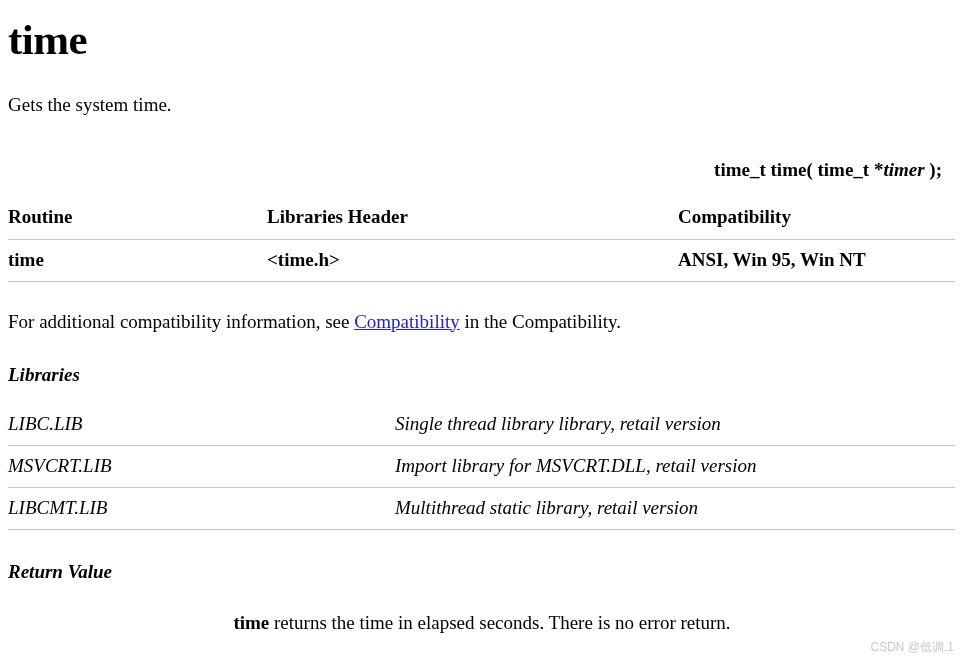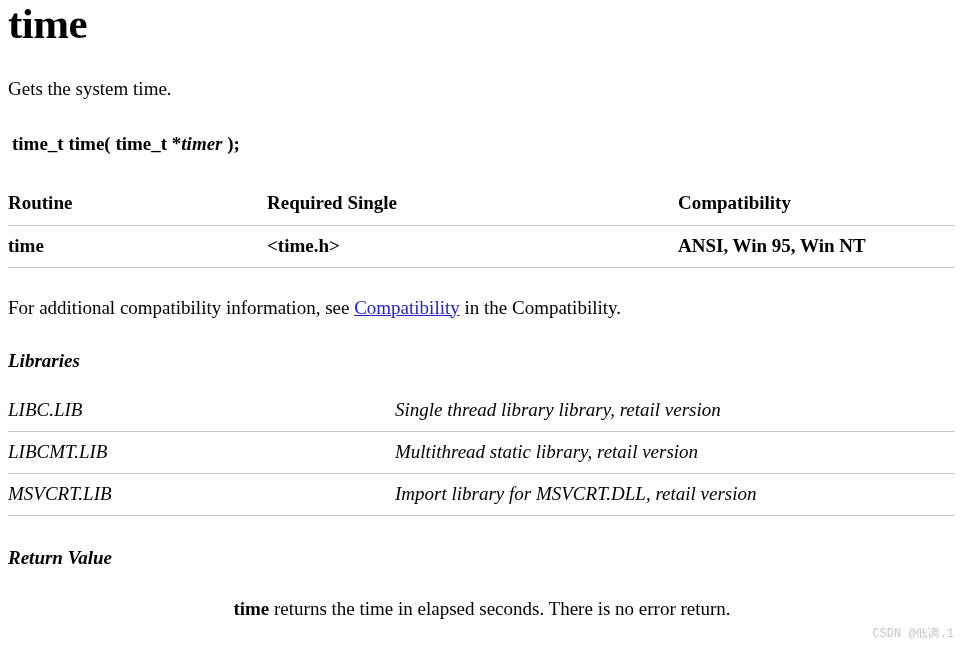--- a/index.html
+++ b/index.html
@@ -14,21 +14,21 @@
     font-family: "Liberation Serif", "DejaVu Serif", serif;
     color: #000000;
     overflow: hidden;
   }
 
   .page {
     position: relative;
     width: 964px;
     height: 662px;
     box-sizing: border-box;
-    padding: 0 8px;
+    padding: 16px 8px;
   }
 
   
   .doc-title {
     font-size: 43px;
     font-weight: bold;
     line-height: 1;
     margin: 0;
     padding-top: 2px;
     letter-spacing: -0.5px;
@@ -39,37 +39,38 @@
     font-size: 19px;
     line-height: 1.25;
     margin: 0;
   }
   .para-desc { padding-top: 32px; font-family: Liberation Serif, serif; }
 
   .signature {
     font-size: 19px;
     font-weight: bold;
     line-height: 1.25;
-    margin: 4px;
+    margin: 14px;
     padding-top: 27px;
+    text-align: right;
   }
   .signature .param {
     font-style: italic;
     font-weight: bold;
   }
 
   
   table {
     border-collapse: collapse;
     width: 947px;
     table-layout: fixed;
   }
 
   .routine-table {
-    margin-top: 36px;
+    margin-top: 24px;
   }
   .routine-table th,
   .routine-table td {
     text-align: left;
     vertical-align: baseline;
     padding: 0;
     font-size: 19px;
   }
   .routine-table th {
     font-weight: bold;
@@ -136,22 +137,22 @@
   .para-return {
     padding-top: 27px;
     text-align: center;
   }
   .para-return b { font-weight: bold; }
 
   
   .watermark {
     position: absolute;
     right: 10px;
-    bottom: 20px;
-    font-family: Liberation Mono, monospace;
+    bottom: 6px;
+    font-family: Liberation Sans, sans-serif;
     font-size: 12px;
     color: #c8c8c8;
     white-space: nowrap;
     user-select: none;
   }
 </style>
 </head>
 <body>
 
 <div class="page">
@@ -166,21 +167,21 @@
 
   <table class="routine-table">
     <colgroup>
       <col class="col-routine">
       <col class="col-header">
       <col class="col-compat">
     </colgroup>
     <thead>
       <tr>
         <th>Routine</th>
-        <th>Required Single</th>
+        <th>Libraries Header</th>
         <th>Compatibility</th>
       </tr>
     </thead>
     <tbody>
       <tr>
         <td class="cell-routine">time</td>
         <td>&lt;time.h&gt;</td>
         <td>ANSI, Win 95, Win NT</td>
       </tr>
     </tbody>
@@ -196,26 +197,26 @@
     <colgroup>
       <col class="col-lib-name">
       <col class="col-lib-desc">
     </colgroup>
     <tbody>
       <tr>
         <td>LIBC.LIB</td>
         <td>Single thread library library, retail version</td>
       </tr>
       <tr>
+        <td>MSVCRT.LIB</td>
+        <td>Import library for MSVCRT.DLL, retail version</td>
+      </tr>
+      <tr>
         <td>LIBCMT.LIB</td>
         <td>Multithread static library, retail version</td>
-      </tr>
-      <tr>
-        <td>MSVCRT.LIB</td>
-        <td>Import library for MSVCRT.DLL, retail version</td>
       </tr>
     </tbody>
   </table>
 
   <h2 class="section-heading">Return Value</h2>
 
   <p class="para para-return">
     <b>time</b><span> returns the time in elapsed seconds. There is no error return.</span>
   </p>
 

